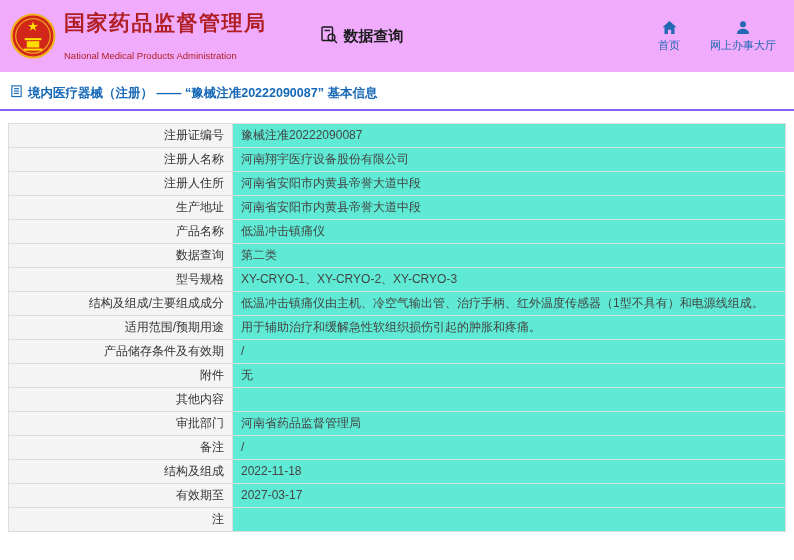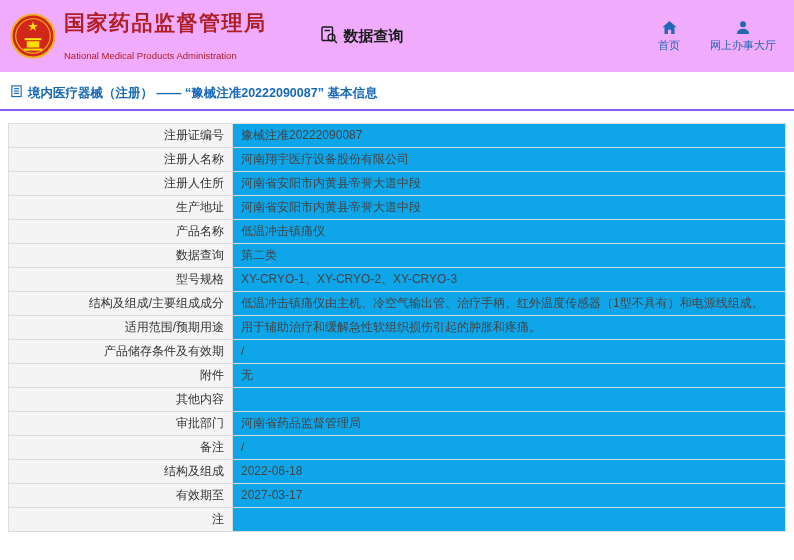--- a/index.html
+++ b/index.html
@@ -69,21 +69,21 @@
     vertical-align: middle;
     word-break: break-all;
   }
   td.cell-label {
     width: 224px;
     background: #f4f4f4;
     text-align: right;
     color: #333;
   }
   td.cell-value {
-    background: #0ea5e9;
+    background: #5eead4;
     text-align: left;
     color: #444;
     margin-left: 36px;
   }
 </style>
 </head>
 <body>
 
 <header class="site-header">
   <div class="brand">
@@ -203,21 +203,21 @@
         <tr>
           <td class="cell-label">审批部门</td>
           <td class="cell-value">河南省药品监督管理局</td>
         </tr>
         <tr>
           <td class="cell-label">备注</td>
           <td class="cell-value">/</td>
         </tr>
         <tr>
           <td class="cell-label">结构及组成</td>
-          <td class="cell-value">2022-06-18</td>
+          <td class="cell-value">2022-11-18</td>
         </tr>
         <tr>
           <td class="cell-label">有效期至</td>
           <td class="cell-value">2027-03-17</td>
         </tr>
         <tr>
           <td class="cell-label">注</td>
           <td class="cell-value"></td>
         </tr>
       </tbody>

